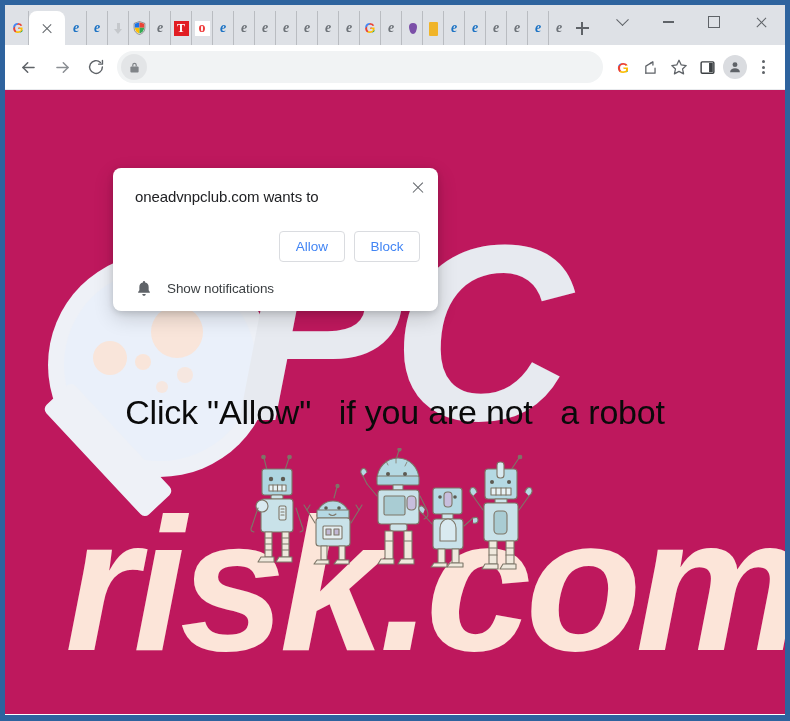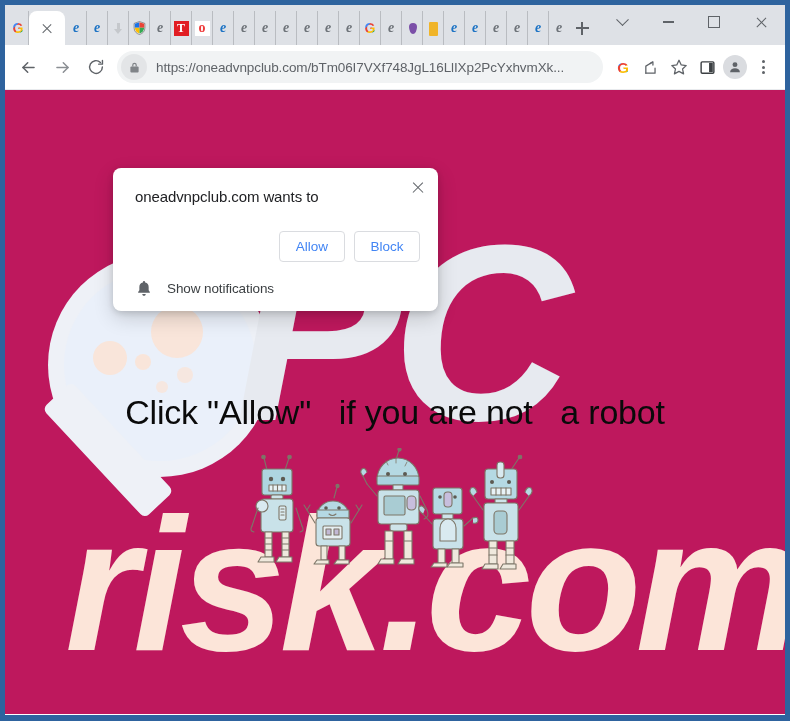--- a/index.html
+++ b/index.html
@@ -502,21 +502,20 @@
       </svg>
     </div>
 
     <div id="omnibox">
       <div id="site-info-lock">
         <svg width="11" height="13" viewBox="0 0 24 26" fill="#808488">
           <rect x="3" y="11" width="18" height="13" rx="2.2"></rect>
           <path d="M7 11V7.5a5 5 0 0 1 10 0V11h-2.6V7.5a2.4 2.4 0 0 0-4.8 0V11z"></path>
         </svg>
       </div>
-      <div id="url-text" title="https://oneadvnpclub.com/bTm06I7VXf748JgL16LlIXp2PcYxhvmXk...">https://oneadvnpclub.com/bTm06I7VXf748JgL16LlIXp2PcYxhvmXk...</div>
     </div>
 
     <div class="toolbar-icon">
       <span id="google-lens-icon">G</span>
     </div>
     <div class="toolbar-icon">
       <svg width="17" height="17" viewBox="0 0 24 24" fill="none" stroke="#5f6368" stroke-width="1.8" stroke-linecap="round" stroke-linejoin="round">
         <path d="M4 20V10l9-5.5"></path>
             <path d="M4 20h13V13"></path>
             <polyline points="10,6.5 14,4 14,8.5"></polyline>

